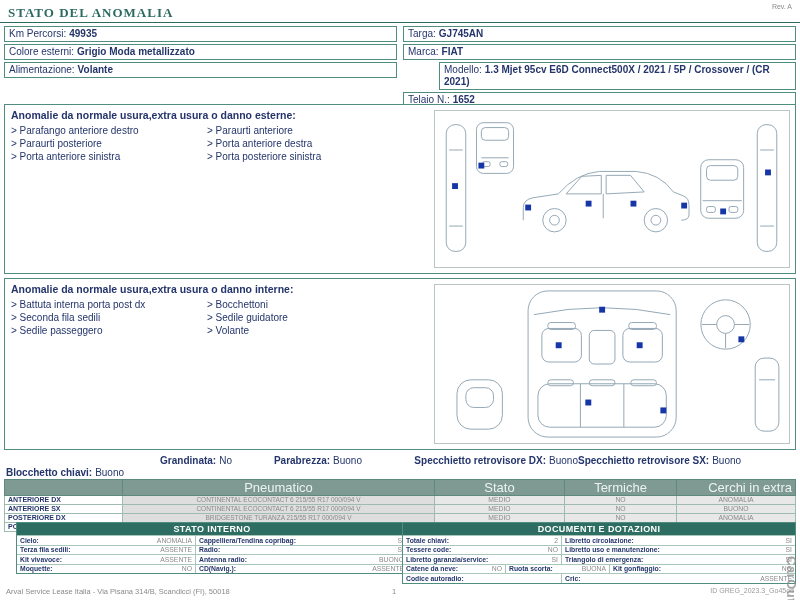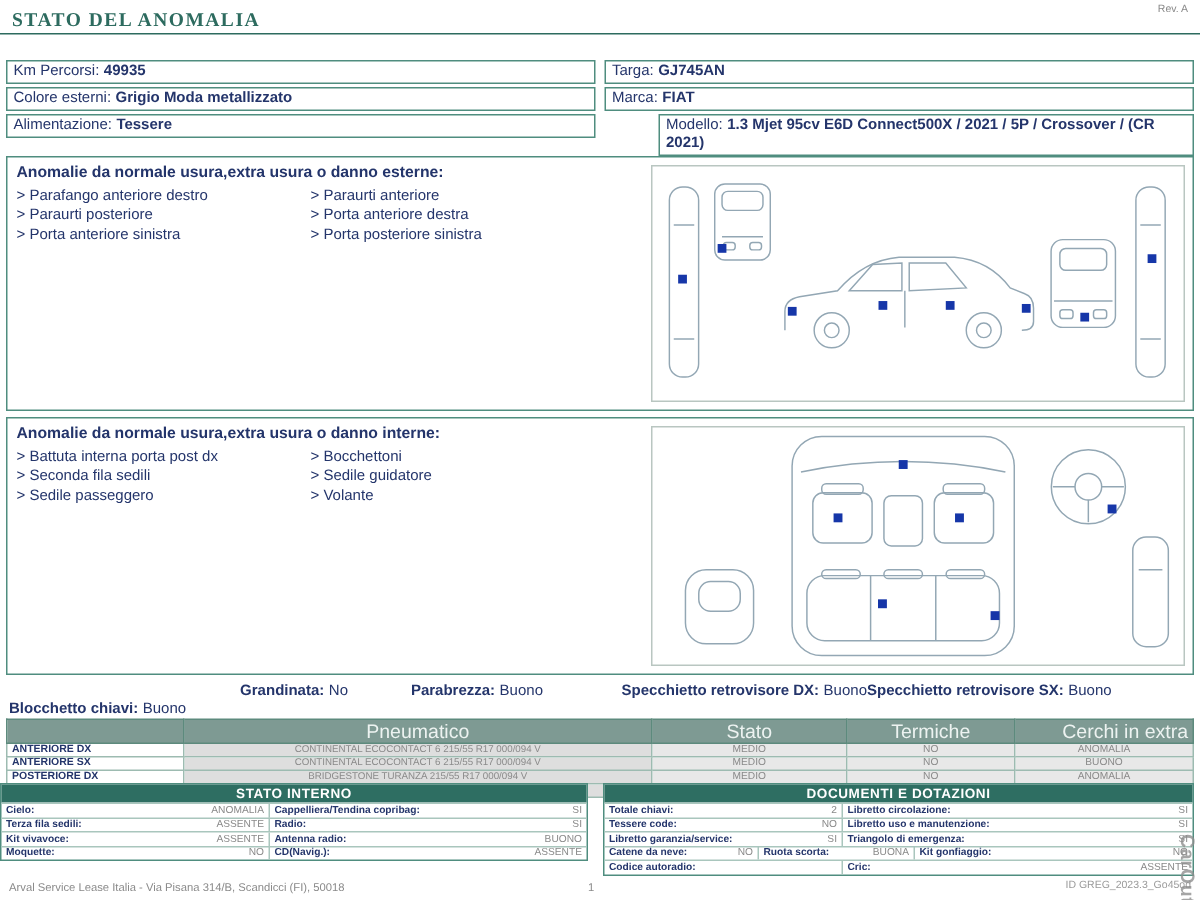--- a/index.html
+++ b/index.html
@@ -6,21 +6,21 @@
   html,body { width:800px; height:600px; background:#fff; }
   body { font-family:"Liberation Sans", sans-serif; }
   .page { position:relative; width:800px; height:600px; background:#fff; overflow:hidden; }
 
   
   .title { position:absolute; top:5px; left:8px; color:#2d6b5f; font-weight:bold; font-size:13px; letter-spacing:1px; font-family:"Liberation Serif", serif; }
   .rev { position:absolute; top:3px; right:8px; color:#8a8a8a; font-size:7px; }
   .top-rule { position:absolute; top:22px; left:0; right:0; border-top:1px solid #2d6b5f; }
 
   
-  .info { position:absolute; top:40px; left:4px; right:4px; display:flex; gap:6px; }
+  .info { position:absolute; top:26px; left:4px; right:4px; display:flex; gap:6px; }
   .info-col { width:50%; }
   .field { border:1px solid #4f8d7f; background:#fff; padding:1px 4px; margin-bottom:2px; font-size:10px; color:#24356b; line-height:12px; min-height:15px; }
   .field .lbl { margin-right:3px; }
   .field .val { font-weight:bold; }
   .field.tall { min-height:27px;margin-left:36px; }
 
   
   .panel { position:absolute; left:4px; right:4px; border:1px solid #4f8d7f; background:#fff; }
   #panel-ext { top:104px; height:170px; }
   #panel-int { top:278px; height:172px; }
@@ -40,21 +40,21 @@
   .tire-table { position:absolute; top:479px; left:4px; width:792px; border-collapse:collapse; table-layout:fixed; }
   .tire-table th { background:#7e9a93; color:#edf3f1; font-weight:normal; font-size:13px; height:10px; padding:0 3px; border:1px solid #5d8a7d; text-align:center; }
   .tire-table th.r { text-align:right; }
   .tire-table td { height:8px; padding:0 3px; font-size:6.8px; border:1px solid #9dbbb1; line-height:8px; white-space:nowrap; overflow:hidden; }
   .tire-table td.pos { color:#24356b; font-weight:bold; font-size:7px; background:#fff; }
   .tire-table td.tname { background:#dedede; color:#8a8a8a; text-align:center; font-size:6.5px; }
   .tire-table td.c { background:#e8e8e8; color:#8a8a8a; text-align:center; }
 
   
   .mini { position:absolute; top:522px; border:1px solid #4f8d7f; background:#fff; }
-  #t-interno { left:0; width:392px; }
+  #t-interno { left:16px; width:392px; }
   #t-doc { left:402px; right:4px; }
   .mini-header { background:#2e6e62; color:#fff; text-align:center; font-weight:bold; font-size:9px; height:12px; line-height:12px; letter-spacing:0.4px; }
   .mrow { display:flex; align-items:center; height:9.5px; border-top:1px solid #a9c6bd; font-size:6.8px; line-height:9px; }
   .ml { color:#24356b; font-weight:bold; padding-left:3px; white-space:nowrap; overflow:hidden; }
   .mv { color:#8a8a8a; text-align:right; padding-right:3px; white-space:nowrap; }
   .bl { border-left:1px solid #a9c6bd; }
   .w120 { flex:0 0 120px; } .w60 { flex:0 0 58px; } .wfx { flex:1; } .w50 { flex:0 0 50px; }
   .w118 { flex:0 0 118px; } .w40 { flex:0 0 40px; } .w44 { flex:0 0 44px; }
   .w76 { flex:0 0 76px; } .w26 { flex:0 0 26px; } .w64 { flex:0 0 64px; } .w70 { flex:0 0 70px; }
 
@@ -72,21 +72,21 @@
 <div class="page">
 
   <div class="title">STATO DEL ANOMALIA</div>
   <div class="rev">Rev. A</div>
   <div class="top-rule"></div>
 
   <div class="info">
     <div class="info-col">
       <div class="field"><span class="lbl">Km Percorsi:</span><span class="val">49935</span></div>
       <div class="field"><span class="lbl">Colore esterni:</span><span class="val">Grigio Moda metallizzato</span></div>
-      <div class="field"><span class="lbl">Alimentazione:</span><span class="val">Tessere</span></div>
+      <div class="field"><span class="lbl">Alimentazione:</span><span class="val">Volante</span></div>
     </div>
     <div class="info-col">
       <div class="field"><span class="lbl">Targa:</span><span class="val">GJ745AN</span></div>
       <div class="field"><span class="lbl">Marca:</span><span class="val">FIAT</span></div>
       <div class="field tall"><span class="lbl">Modello:</span><span class="val">1.3 Mjet 95cv E6D Connect500X / 2021 / 5P / Crossover / (CR 2021)</span></div>
       <div class="field"><span class="lbl">Telaio N.:</span><span class="val">1652</span></div>
       <div class="field"><span class="lbl">1a imm.:</span><span class="val">31/01/2022</span></div>
     </div>
   </div>
 

